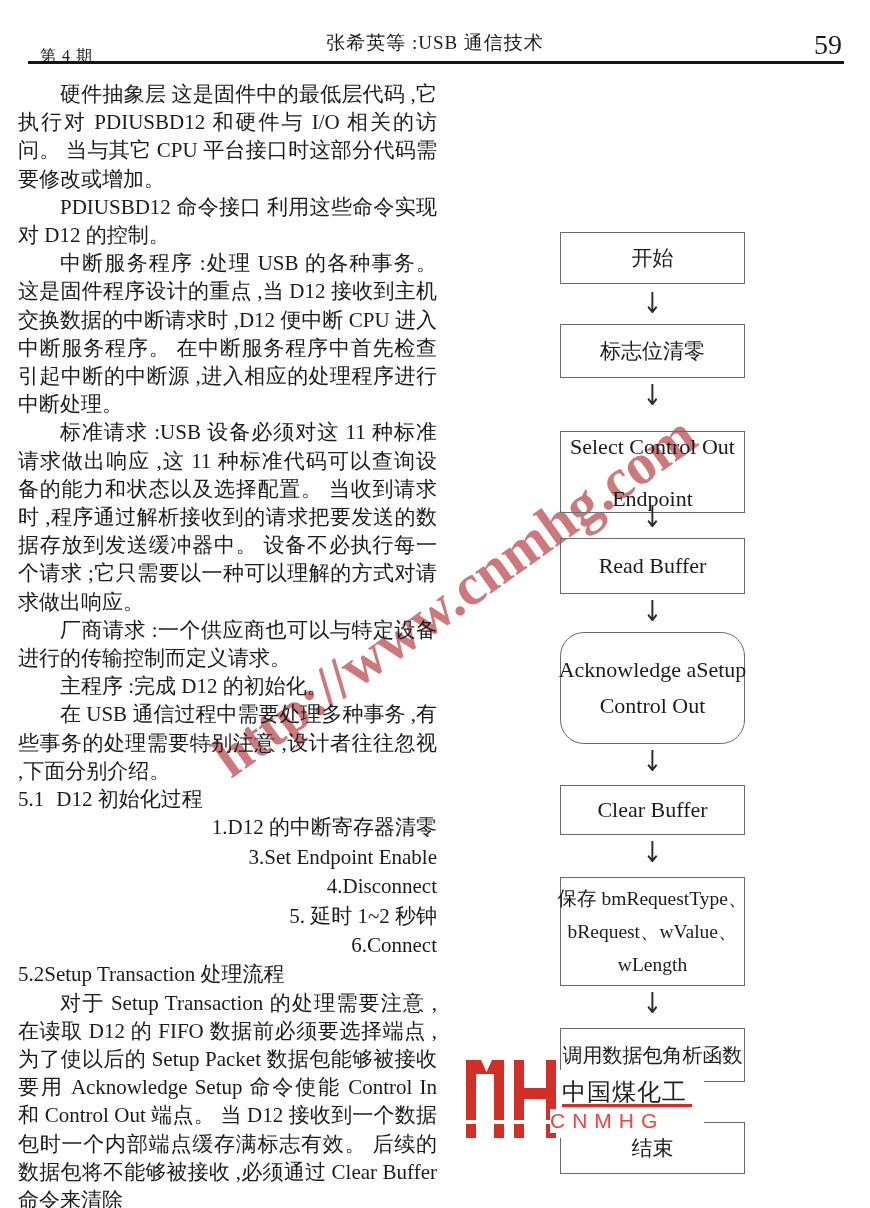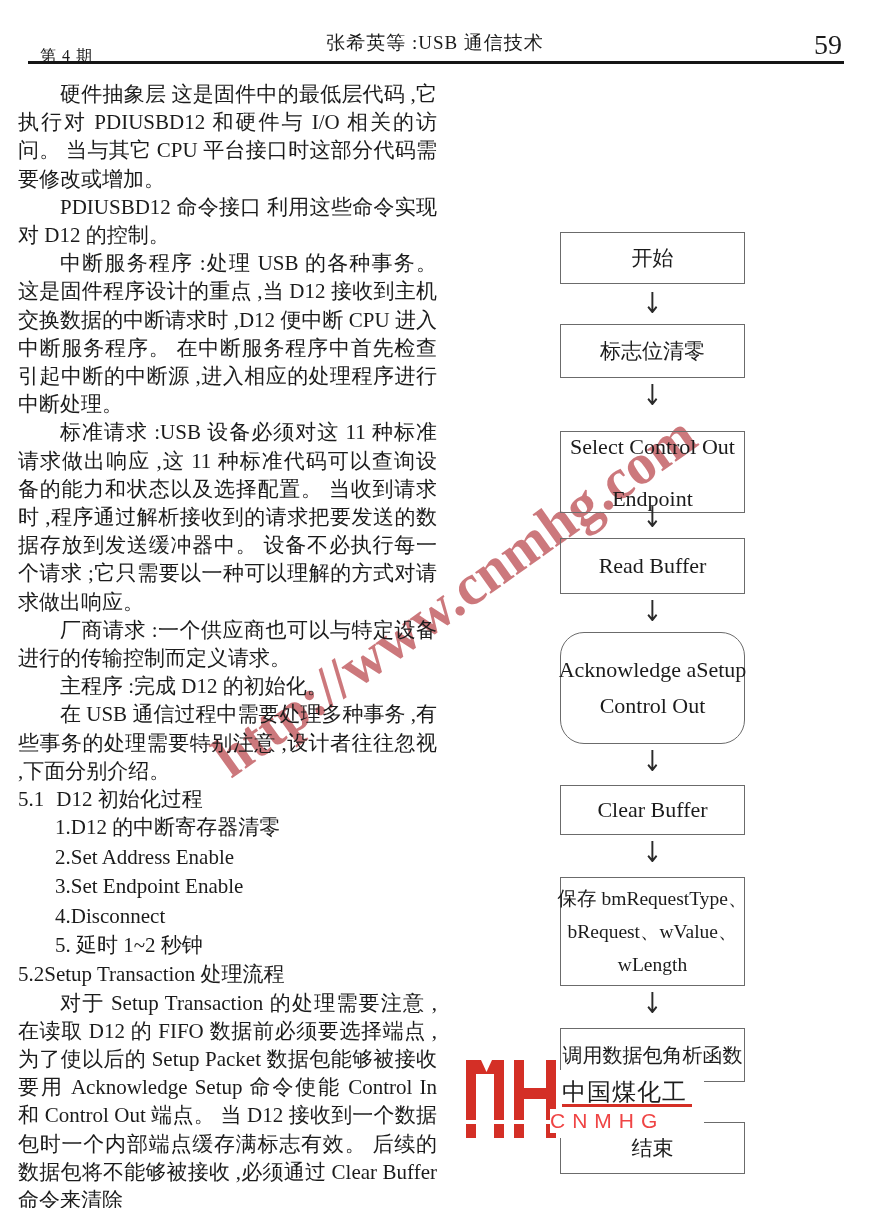--- a/index.html
+++ b/index.html
@@ -14,21 +14,21 @@
   .hdr-page{position:absolute;right:28px;top:29px;font-size:28px;}
   .hdr-rule{position:absolute;left:28px;top:61px;width:816px;height:3px;background:#151515;}
   
   .col{position:absolute;top:80px;font-size:21px;line-height:28.2px;text-align:justify;}
   .col p{margin:0;}
   #left-col{left:18px;width:419px;}
   #left-col p{text-indent:2em;}
   .sec-head{margin:14px 0 24px 2px;text-indent:0 !important;text-align:left;}
   .sec-head .num{display:inline-block;margin-right:12px;}
   .sec-head2{margin:11px 0 13px 2px;text-indent:0 !important;text-align:left;}
-  .steps{margin:0;padding:0 0 0 37px;list-style:none;line-height:29.4px;text-align:left;}
+  .steps{margin:0;padding:0 0 0 37px;list-style:none;line-height:29.4px;text-align:right;}
   
   #flow{position:absolute;left:560px;top:232px;width:185px;height:945px;z-index:2;}
   .fnode{
     position:absolute;left:0;width:183px;border:1px solid #6b6b6b;background:transparent;
     display:flex;flex-direction:column;align-items:center;justify-content:center;
     text-align:center;font-size:21px;color:#1b1b1b;
   }
   .fnode .ln{display:block;white-space:nowrap;}
   .cnfont{font-family:"Liberation Sans","DejaVu Sans",sans-serif;font-size:21px;}
   .enfont{font-size:22px;}
@@ -86,24 +86,24 @@
     <p>厂商请求 :一个供应商也可以与特定设备进行的传输控制而定义请求。</p>
     <p>主程序 :完成 D12 的初始化。</p>
     <p>在 USB 通信过程中需要处理多种事务 ,有些事务的处理需要特别注意 ,设计者往往忽视 ,下面分别介绍。</p>
 
     <p class="sec-head">
       <span class="num">5.1</span><span>D12 初始化过程</span>
     </p>
 
     <ul class="steps">
       <li>1.D12 的中断寄存器清零</li>
-      <li>2.Set Address Enable</li>
       <li>3.Set Endpoint Enable</li>
       <li>4.Disconnect</li>
       <li>5. 延时 1~2 秒钟</li>
+      <li>6.Connect</li>
     </ul>
 
     <p class="sec-head2">
       <span class="num">5.2</span><span>Setup Transaction 处理流程</span>
     </p>
 
     <p>对于 Setup Transaction 的处理需要注意 ,在读取 D12 的 FIFO 数据前必须要选择端点 ,为了使以后的 Setup Packet 数据包能够被接收要用 Acknowledge Setup 命令使能 Control In 和 Control Out 端点。 当 D12 接收到一个数据包时一个内部端点缓存满标志有效。 后续的数据包将不能够被接收 ,必须通过 Clear Buffer 命令来清除</p>
   </div>
 
   <div id="flow">

